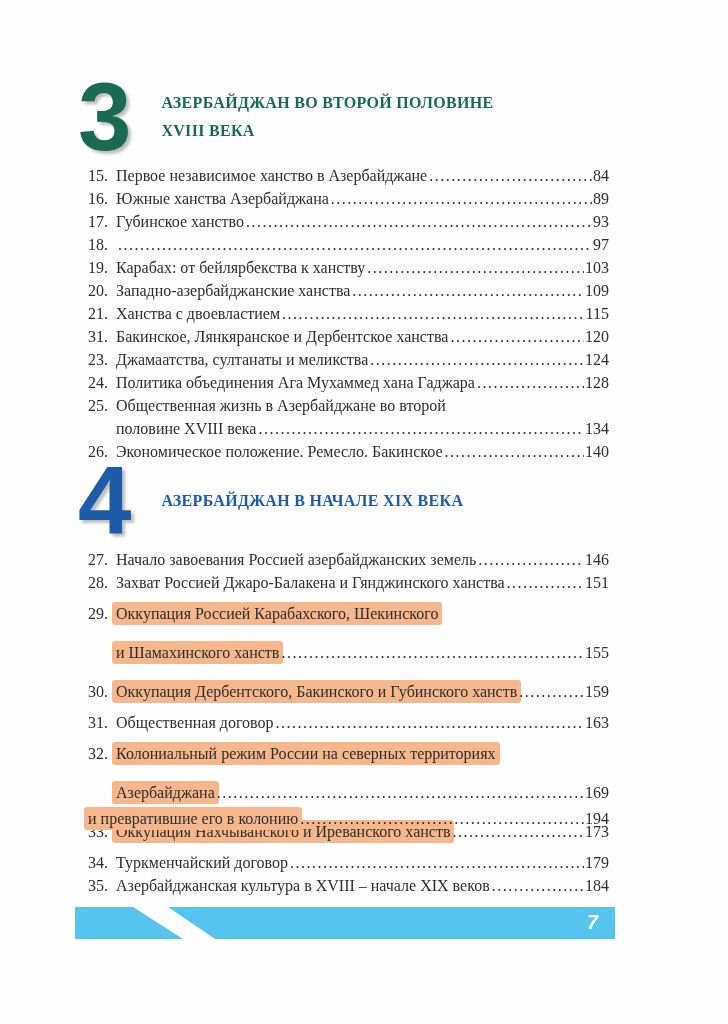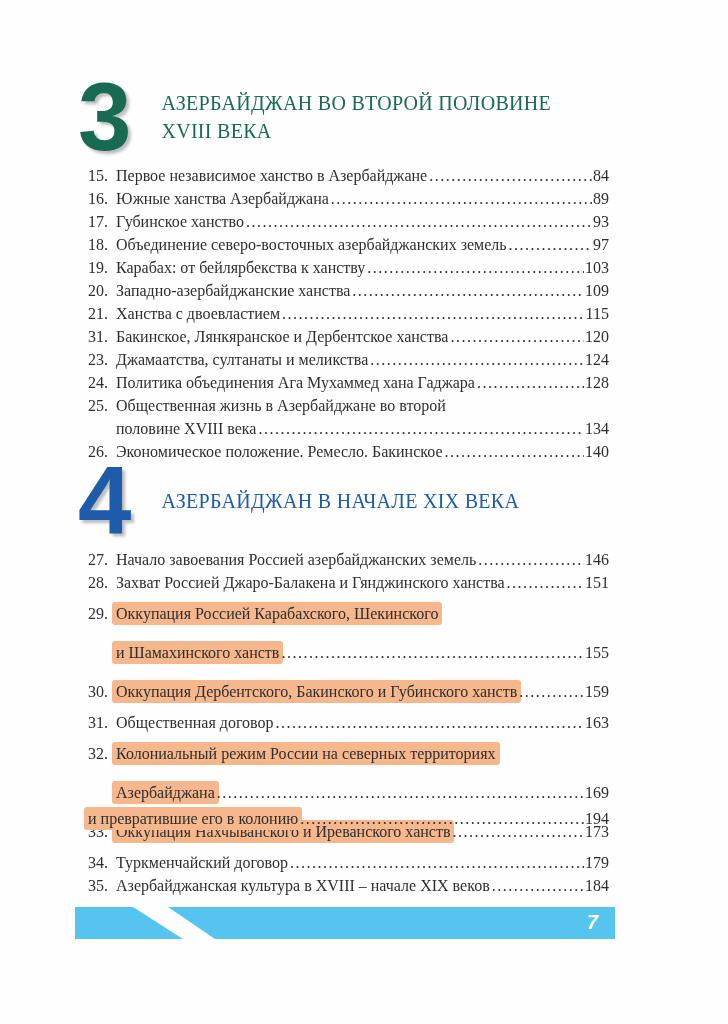--- a/index.html
+++ b/index.html
@@ -36,22 +36,22 @@
     font-family:"Liberation Sans", sans-serif;
     font-weight:800;
     font-size:96px;
     line-height:74px;
     letter-spacing:-2px;
     text-shadow:3px 3px 3px rgba(110,110,110,0.45);
   }
   .numeral.c3{color:var(--c3);}
   .numeral.c4{color:var(--c4);}
   .ch-title{
-    font-weight:normal;
-    font-size:20px;
+    font-weight:bold;
+    font-size:16px;
     line-height:28px;
     letter-spacing:0.3px;
     padding-left:18px;
   }
   .ch-title.c3{color:var(--c3);}
   .ch-title.c4{color:var(--c4);}
   
   .toc{
     position:absolute;
     left:88px;
@@ -148,21 +148,20 @@
         <span class="toc-page">89</span>
       </div>
       <div class="toc-row">
         <span class="toc-num">17.</span>
         <span class="toc-text">Губинское ханство</span>
         <span class="leader">..........................................................................................................................................................................</span>
         <span class="toc-page">93</span>
       </div>
       <div class="toc-row">
         <span class="toc-num">18.</span>
-        <span class="toc-text">Объединение северо-восточных азербайджанских земель</span>
         <span class="leader">..........................................................................................................................................................................</span>
         <span class="toc-page">97</span>
       </div>
       <div class="toc-row">
         <span class="toc-num">19.</span>
         <span class="toc-text">Карабах: от бейлярбекства к ханству</span>
         <span class="leader">..........................................................................................................................................................................</span>
         <span class="toc-page">103</span>
       </div>
       <div class="toc-row">

